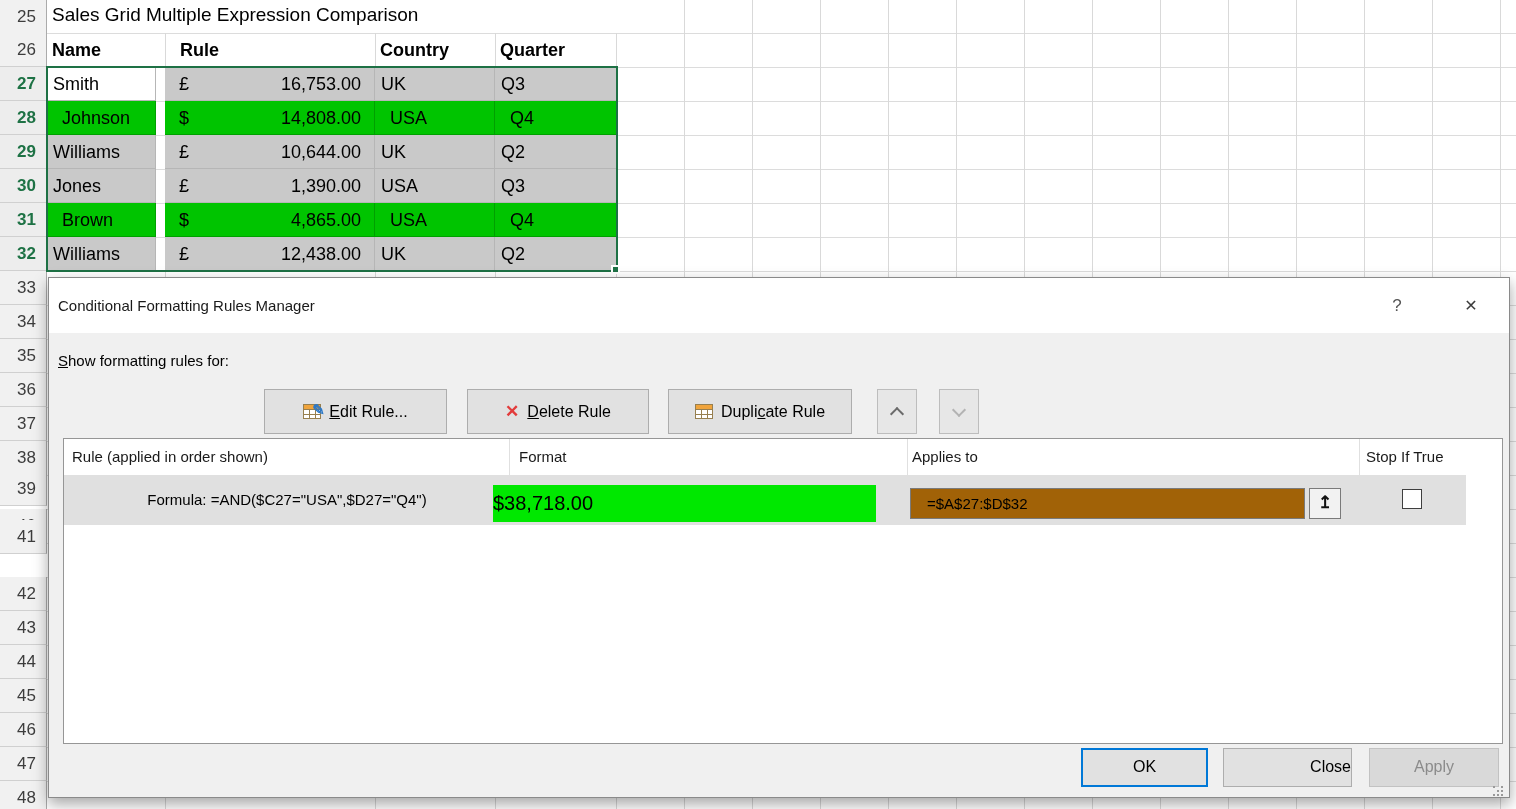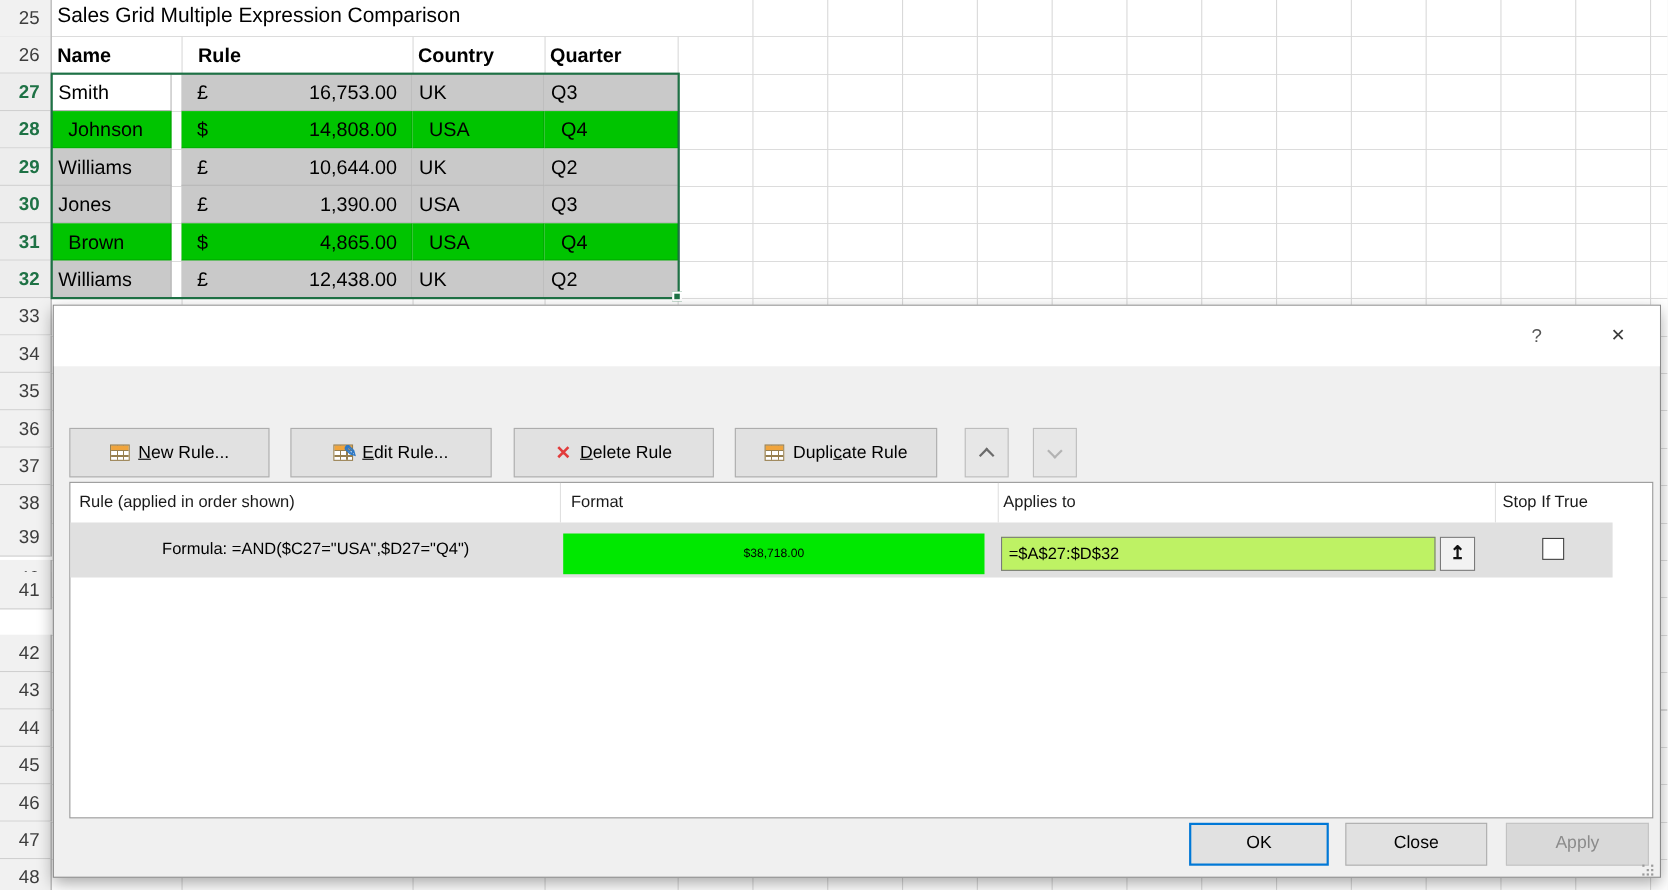--- a/index.html
+++ b/index.html
@@ -59,33 +59,33 @@
     border:1px solid #bdbdbd;}
   .mvbtn .chev{border-color:#6b6b6b;}
   .mvbtn.dis .chev{border-color:#b3b3b3;}
   .listbox{position:absolute;left:14px;top:160px;width:1440px;height:306px;box-sizing:border-box;
     background:#fff;border:1px solid #969696;}
   .lhdr{position:absolute;top:0;height:39px;line-height:36px;font-size:15px;color:#1a1a1a;white-space:nowrap;}
   .lsep{position:absolute;top:0;height:36px;width:1px;background:#e0e0e0;}
   .rule-row{position:absolute;left:0;top:36px;width:1402px;height:50px;background:#e0e0e0;}
   .rule-text{position:absolute;left:0;top:0;width:446px;height:50px;line-height:50px;text-align:center;
     font-size:15px;white-space:nowrap;}
-  .swatch{position:absolute;left:448px;top:10px;width:383px;height:37px;background:#00e800;
-    text-align:center;line-height:37px;font-size:11px;}
+  .swatch{position:absolute;left:429px;top:10px;width:383px;height:37px;background:#00e800;
+    text-align:left;line-height:37px;font-size:20px;}
   .applies-input{position:absolute;left:846px;top:13px;width:395px;height:31px;box-sizing:border-box;
-    background:#bef264;border:1px solid #7a7a7a;line-height:29px;padding-left:6px;font-size:15px;}
+    background:#a16207;border:1px solid #7a7a7a;line-height:29px;padding-left:16px;font-size:15px;}
   .collapse-btn{position:absolute;left:1245px;top:13px;width:32px;height:31px;box-sizing:border-box;
     background:#f2f2f2;border:1px solid #7a7a7a;text-align:center;line-height:28px;
     font-size:17px;font-weight:bold;color:#111;}
   .checkbox{position:absolute;left:1338px;top:14px;width:20px;height:20px;box-sizing:border-box;
     border:1px solid #3f3f3f;background:#fff;}
   .footer-btn{position:absolute;top:470px;height:39px;box-sizing:border-box;background:#e1e1e1;
     border:1px solid #adadad;text-align:center;line-height:36px;font-size:16px;}
   .footer-btn.ok{left:1032px;width:127px;border:2px solid #0078d7;line-height:34px;}
-  .footer-btn.close{left:1174px;width:129px;}
+  .footer-btn.close{left:1174px;width:129px;text-align:right;}
   .footer-btn.apply{left:1320px;width:130px;background:#d9d9d9;border-color:#c2c2c2;color:#8b8b8b;}
   .grip{position:absolute;left:1444px;top:508px;width:12px;height:12px;}
   .grip::after{content:"";position:absolute;left:0;top:0;width:2px;height:2px;background:#9a9a9a;
     box-shadow:8px 0 #9a9a9a,8px 4px #9a9a9a,8px 8px #9a9a9a,4px 4px #9a9a9a,4px 8px #9a9a9a,0 8px #9a9a9a;}
 </style>
 </head>
 <body>
 
 <div class="sheet">
 
@@ -185,30 +185,28 @@
     </div>
   <div class="cell colC r5">UK</div>
   <div class="cell colD r5">Q2</div>
 
   <div class="sel-border"></div>
   <div class="fill-handle"></div>
 </div>
 
 <div class="dialog">
   <div class="titlebar">
+    <div class="dlg-title">Conditional Formatting Rules Manager</div>
     <div class="helpbtn">?</div>
     <div class="closebtn">✕</div>
   </div>
 
-
-
-  <div class="toolbar-btn" style="left:14px;width:182px">
-    <span class="grid-icon"></span>
-    <span><span class="u">N</span><span>ew Rule...</span></span>
-  </div>
+  <div class="scope-label"><span class="u">S</span><span>how formatting rules for:</span></div>
+
+
   <div class="toolbar-btn" style="left:215px;width:183px">
     <span class="grid-icon" style="position:relative">
         <span class="pencil">✎</span>
       </span>
     <span><span class="u">E</span><span>dit Rule...</span></span>
   </div>
   <div class="toolbar-btn" style="left:418px;width:182px">
     <span class="xicon">✕</span>
     <span><span class="u">D</span><span>elete Rule</span></span>
   </div>

